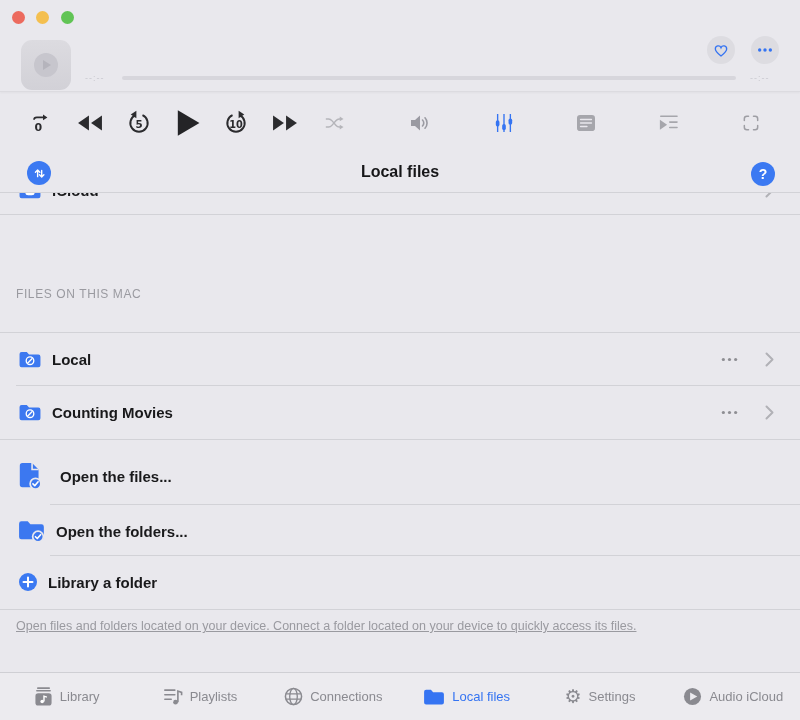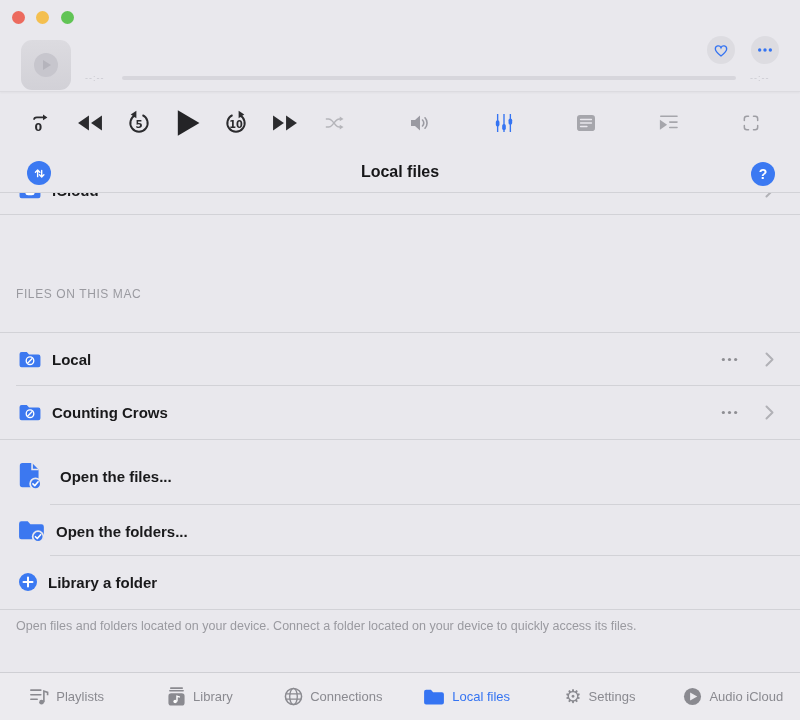--- a/index.html
+++ b/index.html
@@ -46,21 +46,21 @@
   .row-label { position:absolute; left:52px; font-size:15px; font-weight:700; color:#19191b; }
   .row-more { position:absolute; right:62px; display:flex; align-items:center; }
   .row-chevron { position:absolute; right:26px; display:flex; align-items:center; }
   .sep { position:absolute; right:0; height:1px; background:#d2d2d7; }
   .sep-full { left:0; }
   .sep-inset16 { left:16px; }
   .sep-inset50 { left:50px; }
   .muted-text { position:absolute; left:16px; right:16px; color:#9a9aa0; }
   .desc { top:42px; font-size:13.5px; }
   .section-hdr { top:94px; font-size:12px; letter-spacing:0.6px; }
-  .footer-text { top:426px; font-size:12.5px; }
+  .footer-text { top:426px; font-size:12.5px;text-decoration:underline; }
 
   
   .tabbar { position:absolute; left:0; right:0; bottom:0; height:48px; background:#ecebef; border-top:1px solid #cfcfd4; display:flex; }
   .tab-item { flex:1; display:flex; align-items:center; justify-content:center; gap:7px; color:#8a8a90; font-size:13px; }
   .tab-item.active { color:#3574f2; font-weight:400; }
   .gear-glyph { font-family:"DejaVu Sans",sans-serif; font-size:19px; line-height:1; color:#8a8a90; }
 </style>
 </head>
 <body>
 
@@ -235,21 +235,21 @@
     <div class="sep sep-inset16" style="top:192px;"></div>
 
     <div class="row" style="top:193px; height:53px;">
       <span class="row-icon">
         <svg width="24" height="19" viewBox="0 0 24 20">
           <path d="M1 4.2 A2.2 2.2 0 0 1 3.2 2 H8.6 L11 4.8 H20.8 A2.2 2.2 0 0 1 23 7 V16 A2.2 2.2 0 0 1 20.8 18.2 H3.2 A2.2 2.2 0 0 1 1 16 Z" fill="#3c78f0"></path>
           <circle cx="12" cy="11.3" r="4" fill="none" stroke="#fff" stroke-width="1.4"></circle>
           <path d="M9.4 14 L14.6 8.7" stroke="#fff" stroke-width="1.4"></path>
         </svg>
       </span>
-      <span class="row-label">Counting Crows</span>
+      <span class="row-label">Counting Movies</span>
       <span class="row-more">
         <svg width="17" height="5" viewBox="0 0 18 5">
             <circle cx="2.5" cy="2.5" r="1.7" fill="#8e8e93"></circle>
             <circle cx="9" cy="2.5" r="1.7" fill="#8e8e93"></circle>
             <circle cx="15.5" cy="2.5" r="1.7" fill="#8e8e93"></circle>
           </svg>
       </span>
       <span class="row-chevron">
         <svg width="9" height="15" viewBox="0 0 9 15">
             <path d="M1.5 1.5 L7.5 7.5 L1.5 13.5" fill="none" stroke="#b1b1b6" stroke-width="2" stroke-linecap="round" stroke-linejoin="round"></path>
@@ -292,37 +292,37 @@
       </span>
       <span class="row-label" style="left:48px">Library a folder</span>
     </div>
     <div class="sep sep-full" style="top:416px;"></div>
 
     <p class="muted-text footer-text">Open files and folders located on your device. Connect a folder located on your device to quickly access its files.</p>
   </section>
 
   <nav class="tabbar">
     <div class="tab-item">
-      <svg width="20" height="19" viewBox="0 0 22 21">
-        <path d="M2 3.5 H13 M2 8.5 H13 M2 13.5 H9" stroke="#8a8a90" stroke-width="1.8" stroke-linecap="round"></path>
-        <circle cx="13.8" cy="16.8" r="2.6" fill="#8a8a90"></circle>
-        <path d="M16.4 16.8 V4.5 L20.5 6 V9" fill="none" stroke="#8a8a90" stroke-width="1.8"></path>
-      </svg>
-      <span>Playlists</span>
-    </div>
-    <div class="tab-item">
       <svg width="19" height="19" viewBox="0 0 20 20">
         <path d="M4 1.2 H16 M3 4 H17" stroke="#8a8a90" stroke-width="1.7" stroke-linecap="round"></path>
         <rect x="1.5" y="6.5" width="17" height="13" rx="3" fill="#8a8a90"></rect>
         <circle cx="8.6" cy="15.3" r="1.9" fill="#fff"></circle>
         <path d="M10.5 15.3 V9.6 L13.6 10.6" fill="none" stroke="#fff" stroke-width="1.5"></path>
       </svg>
       <span>Library</span>
     </div>
     <div class="tab-item">
+      <svg width="20" height="19" viewBox="0 0 22 21">
+        <path d="M2 3.5 H13 M2 8.5 H13 M2 13.5 H9" stroke="#8a8a90" stroke-width="1.8" stroke-linecap="round"></path>
+        <circle cx="13.8" cy="16.8" r="2.6" fill="#8a8a90"></circle>
+        <path d="M16.4 16.8 V4.5 L20.5 6 V9" fill="none" stroke="#8a8a90" stroke-width="1.8"></path>
+      </svg>
+      <span>Playlists</span>
+    </div>
+    <div class="tab-item">
       <svg width="19" height="19" viewBox="0 0 20 20">
         <circle cx="10" cy="10" r="8.5" fill="none" stroke="#8a8a90" stroke-width="1.6"></circle>
         <ellipse cx="10" cy="10" rx="4" ry="8.5" fill="none" stroke="#8a8a90" stroke-width="1.4"></ellipse>
         <path d="M2 7.2 H18 M2 12.8 H18" stroke="#8a8a90" stroke-width="1.4"></path>
       </svg>
       <span>Connections</span>
     </div>
     <div class="tab-item active">
       <svg width="22" height="18" viewBox="0 0 24 20">
         <path d="M1 4.2 A2.2 2.2 0 0 1 3.2 2 H8.6 L11 4.8 H20.8 A2.2 2.2 0 0 1 23 7 V16 A2.2 2.2 0 0 1 20.8 18.2 H3.2 A2.2 2.2 0 0 1 1 16 Z" fill="#3574f2"></path>

